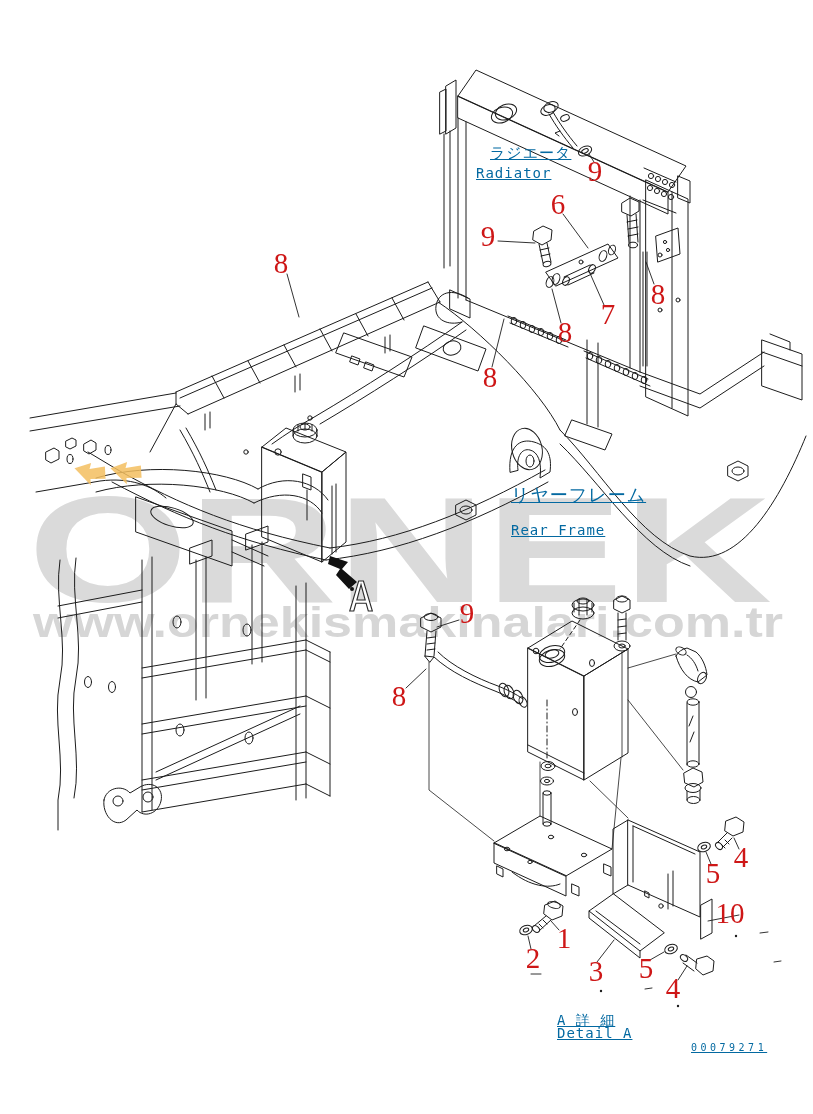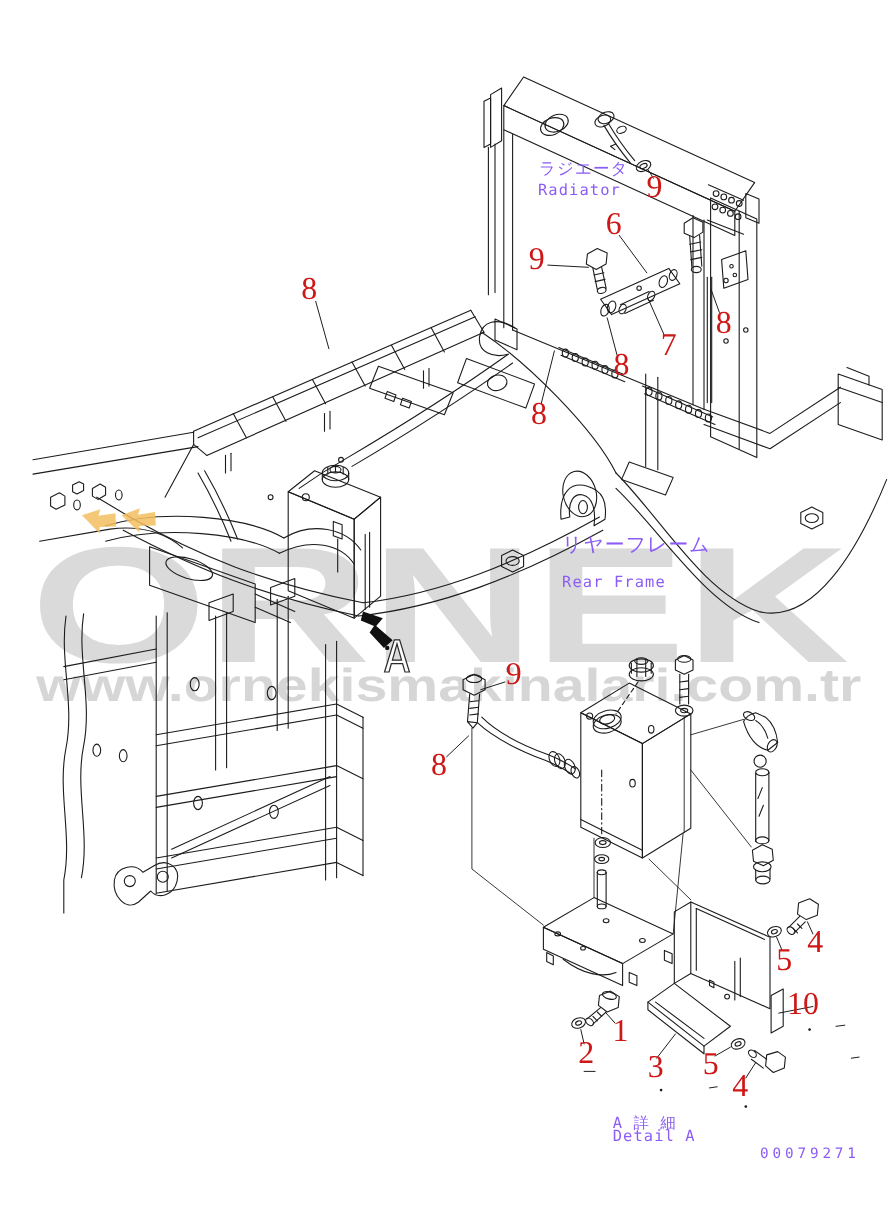--- a/index.html
+++ b/index.html
@@ -1,20 +1,20 @@
 <!DOCTYPE html>
 <html><head>
 <meta charset="utf-8">
 <style>
   html,body{margin:0;padding:0;background:#fff;}
   .stage{position:relative;width:813px;height:1114px;background:#fff;overflow:hidden;
          font-family:"DejaVu Sans Mono",monospace;}
   svg{position:absolute;left:0;top:0;}
-  .lbl{position:absolute;font:14px "DejaVu Sans Mono",monospace;color:#8b5cf6;white-space:pre;letter-spacing:1px;}
-  .num{font-size:13px;letter-spacing:3.5px;}
+  .lbl{position:absolute;font:14px "DejaVu Sans Mono",monospace;color:#0369a1;white-space:pre;letter-spacing:1px;text-decoration:underline;}
+  .num{font-size:10px;letter-spacing:3.5px;}
   .co{position:absolute;transform:translate(-50%,-50%);
       font:29px "Liberation Serif",serif;color:#ce1717;line-height:1;white-space:pre;}
 </style>
 </head>
 <body>
 
 <div class="stage">
 
 <svg width="813" height="1114" viewBox="0 0 813 1114">
 
@@ -405,21 +405,21 @@
 
   <text x="361" y="611" text-anchor="middle" font-size="40" fill="#ffffff" stroke="#2a2a2a" stroke-width="1.1" font-family="DejaVu Sans Mono, monospace">A</text>
 
   <g fill="rgba(243,190,95,0.85)" stroke="none">
     <path d="M74,470 L90,463 L89,469 L104,465 L106,477 L91,479 L92,485 Z" transform="rotate(6 90 474)"></path>
     <path d="M110,470 L126,462 L125,468 L140,464 L142,476 L127,478 L128,484 Z" transform="rotate(6 126 473)"></path>
   </g>
 </svg>
 
 <div class="lbl" style="left:490px;top:144px;font-size:15px">ラジエータ</div>
-<div class="lbl" style="left:489px;top:165px">Radiator</div>
+<div class="lbl" style="left:476px;top:165px">Radiator</div>
 
 <div class="lbl" style="left:511px;top:483px;font-size:18px">リヤーフレーム</div>
 <div class="lbl" style="left:511px;top:522px">Rear Frame</div>
 
 <div class="lbl" style="left:557px;top:1012px">A 詳 細</div>
 <div class="lbl" style="left:557px;top:1025px">Detail A</div>
 
 <div class="lbl num" style="left:691px;top:1042px">00079271</div>
 
 <div class="co" style="left:281px;top:263px">8</div>

